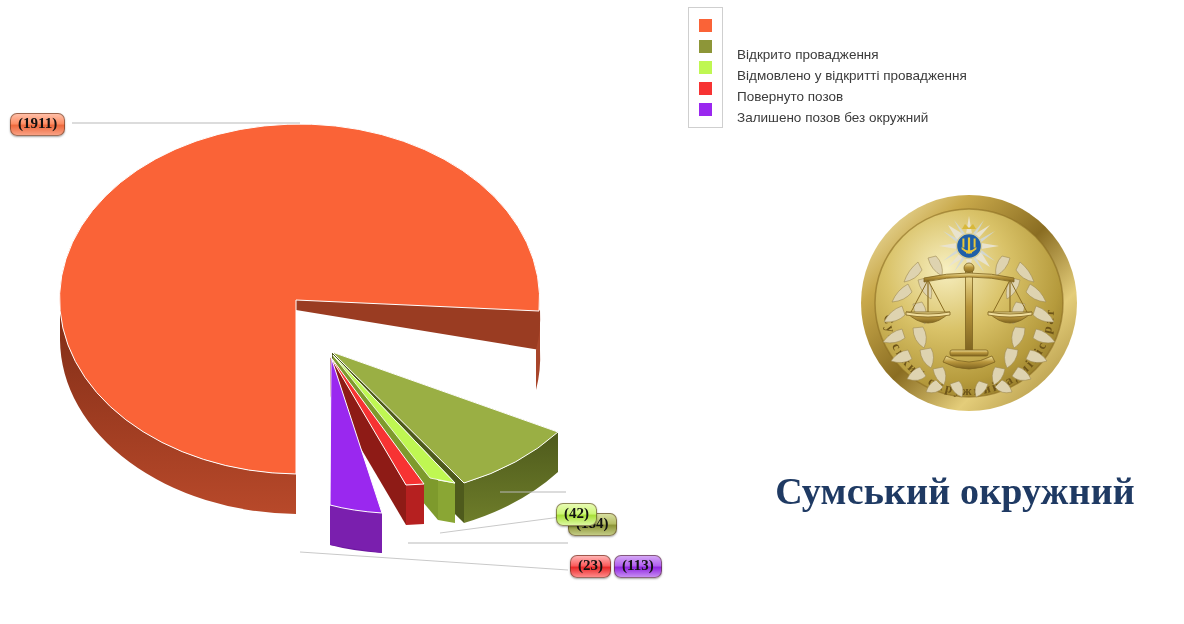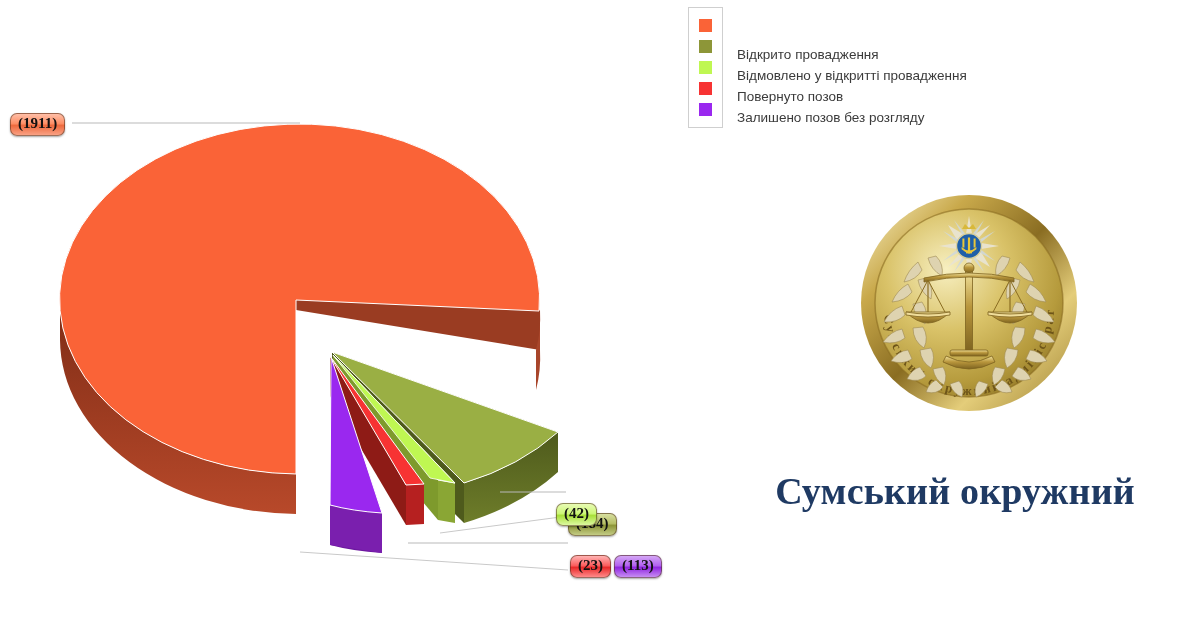--- a/index.html
+++ b/index.html
@@ -64,21 +64,21 @@
       <span class="swatch" style="background: rgb(247, 51, 51);"></span>
     </div>
     <div class="swatch-cell">
       <span class="swatch" style="background: rgb(154, 40, 239);"></span>
     </div>
   </div>
   <div id="legend-label-col">
     <div class="legend-label">Відкрито провадження</div>
     <div class="legend-label">Відмовлено у відкритті провадження</div>
     <div class="legend-label">Повернуто позов</div>
-    <div class="legend-label">Залишено позов без розгляду</div>
+    <div class="legend-label">Залишено позов без окружний</div>
   </div>
 </div>
 
 <svg id="chart" viewBox="0 0 680 624">
   <defs>
     <linearGradient id="gOrangeSide" x1="0" y1="0" x2="0" y2="1">
       <stop offset="0%" stop-color="#7e2c16"></stop>
         <stop offset="100%" stop-color="#b8492a"></stop>
     </linearGradient>
     <linearGradient id="gOliveSide" x1="0" y1="0" x2="0" y2="1">

